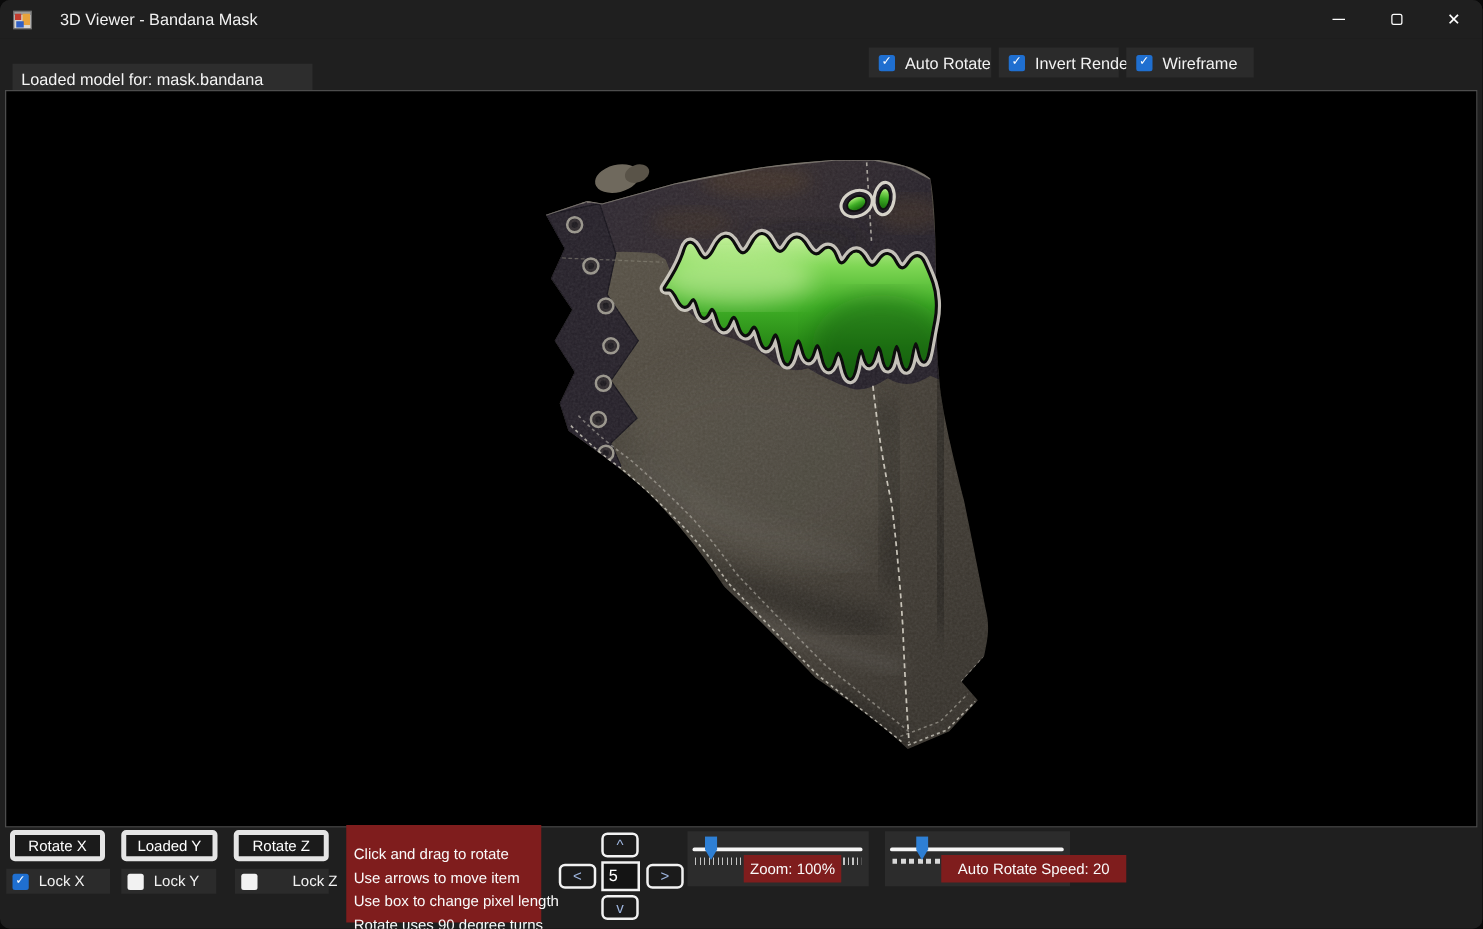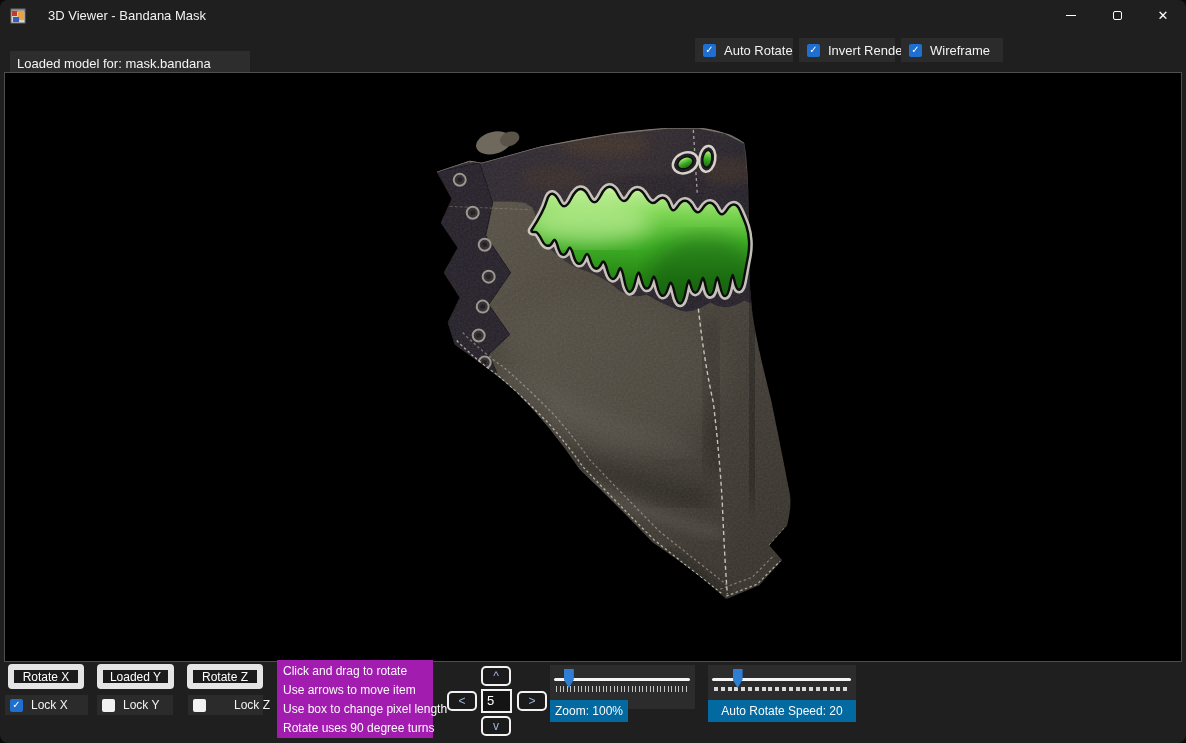--- a/index.html
+++ b/index.html
@@ -35,35 +35,35 @@
               border:1px solid #7a7a7a; border-radius:4px; color:#111; font-size:13px; line-height:23px;
               padding-left:8px; }
   .dropdown .chev { position:absolute; right:9px; top:1px; color:#333; font-size:14px; }
 
   
   .viewport { position:absolute; left:4px; top:72px; width:1178px; height:590px; background:#000;
               border:1px solid #4d4d4d; }
   .viewport svg { display:block; width:100%; height:100%; }
 
   
-  .btn { position:absolute; background:#1b1b1b; border:6px solid #e5e5e5; border-radius:4px;
+  .btn { position:absolute; background:#1b1b1b; border:4px solid #e5e5e5; border-radius:4px;
          color:#fff; font-size:12px; display:flex; align-items:center; justify-content:center; }
   .rotate-x { left:8px;   top:664px; width:76px; height:25px; }
   .rotate-y { left:97px;  top:664px; width:77px; height:25px; }
   .rotate-z { left:187px; top:664px; width:76px; height:25px; }
 
   .lock-strip { position:absolute; top:695px; height:20px; background:#2b2b2b; display:flex; align-items:center; }
   .lock-x { left:5px;   width:83px; }
   .lock-y { left:97px;  width:76px; }
   .lock-z { left:188px; width:75px;gap:20px; }
   .lock-strip .cb { width:13px; height:13px; margin-left:5px; }
   .lock-strip .cb-label { font-size:12px; margin-left:8px; }
 
-  .help-panel { position:absolute; left:277px; top:660px; width:156px; height:78px; background:#a21caf;
-                padding:2px 6px; }
+  .help-panel { position:absolute; left:277px; top:660px; width:156px; height:78px; background:#7f1d1d;
+                padding:14px 6px; }
   .help-line { font-size:12px; line-height:19px; color:#fafafa; white-space:nowrap; }
 
   .pad-btn { position:absolute; width:30px; height:20px; background:#1b1b1b; border:2px solid #f2f2f2;
              border-radius:5px; color:#9db4dd; font-size:12px; display:flex; align-items:center;
              justify-content:center; line-height:1; }
   .pad-up    { left:481px; top:666px; }
   .pad-left  { left:447px; top:691px; }
   .pad-right { left:517px; top:691px; }
   .pad-down  { left:481px; top:716px; }
   .pad-box   { position:absolute; left:481px; top:689px; width:31px; height:24px; background:#141414;
@@ -73,22 +73,22 @@
   .zoom-panel  { left:550px; width:145px; }
   .speed-panel { left:708px; width:148px; }
   .slider-track { position:absolute; left:4px; right:5px; top:13px; height:3px; background:#f5f5f5; border-radius:2px; }
   .ticks-fine { position:absolute; left:6px; right:6px; top:21px; height:6px;
                 background:repeating-linear-gradient(90deg,#c4c4c4 0 1px,transparent 1px 3.6px); }
   .ticks-dash { position:absolute; left:6px; right:6px; top:22px; height:4px;
                 background:repeating-linear-gradient(90deg,#d8d8d8 0 4px,transparent 4px 6.8px); }
   .slider-thumb { position:absolute; top:4px; width:10px; height:19px; background:#2e7fd4;
                   transform:translateX(-50%);
                   clip-path:polygon(0 0,100% 0,100% 55%,50% 100%,0 55%); }
-  .slider-label { position:absolute; top:700px; height:22px; background:#0369a1; color:#fafafa;
-                  font-size:12px; line-height:22px; }
+  .slider-label { position:absolute; top:684px; height:22px; background:#7f1d1d; color:#fafafa;
+                  font-size:12px; line-height:22px;margin-left:45px; }
   .zoom-label  { left:550px; width:78px;  padding-left:5px; }
   .speed-label { left:708px; width:148px; text-align:center; }
 </style>
 </head>
 <body>
 
 <div class="window">
 
   <div class="titlebar">
     <svg class="app-icon" viewBox="0 0 16 16">

